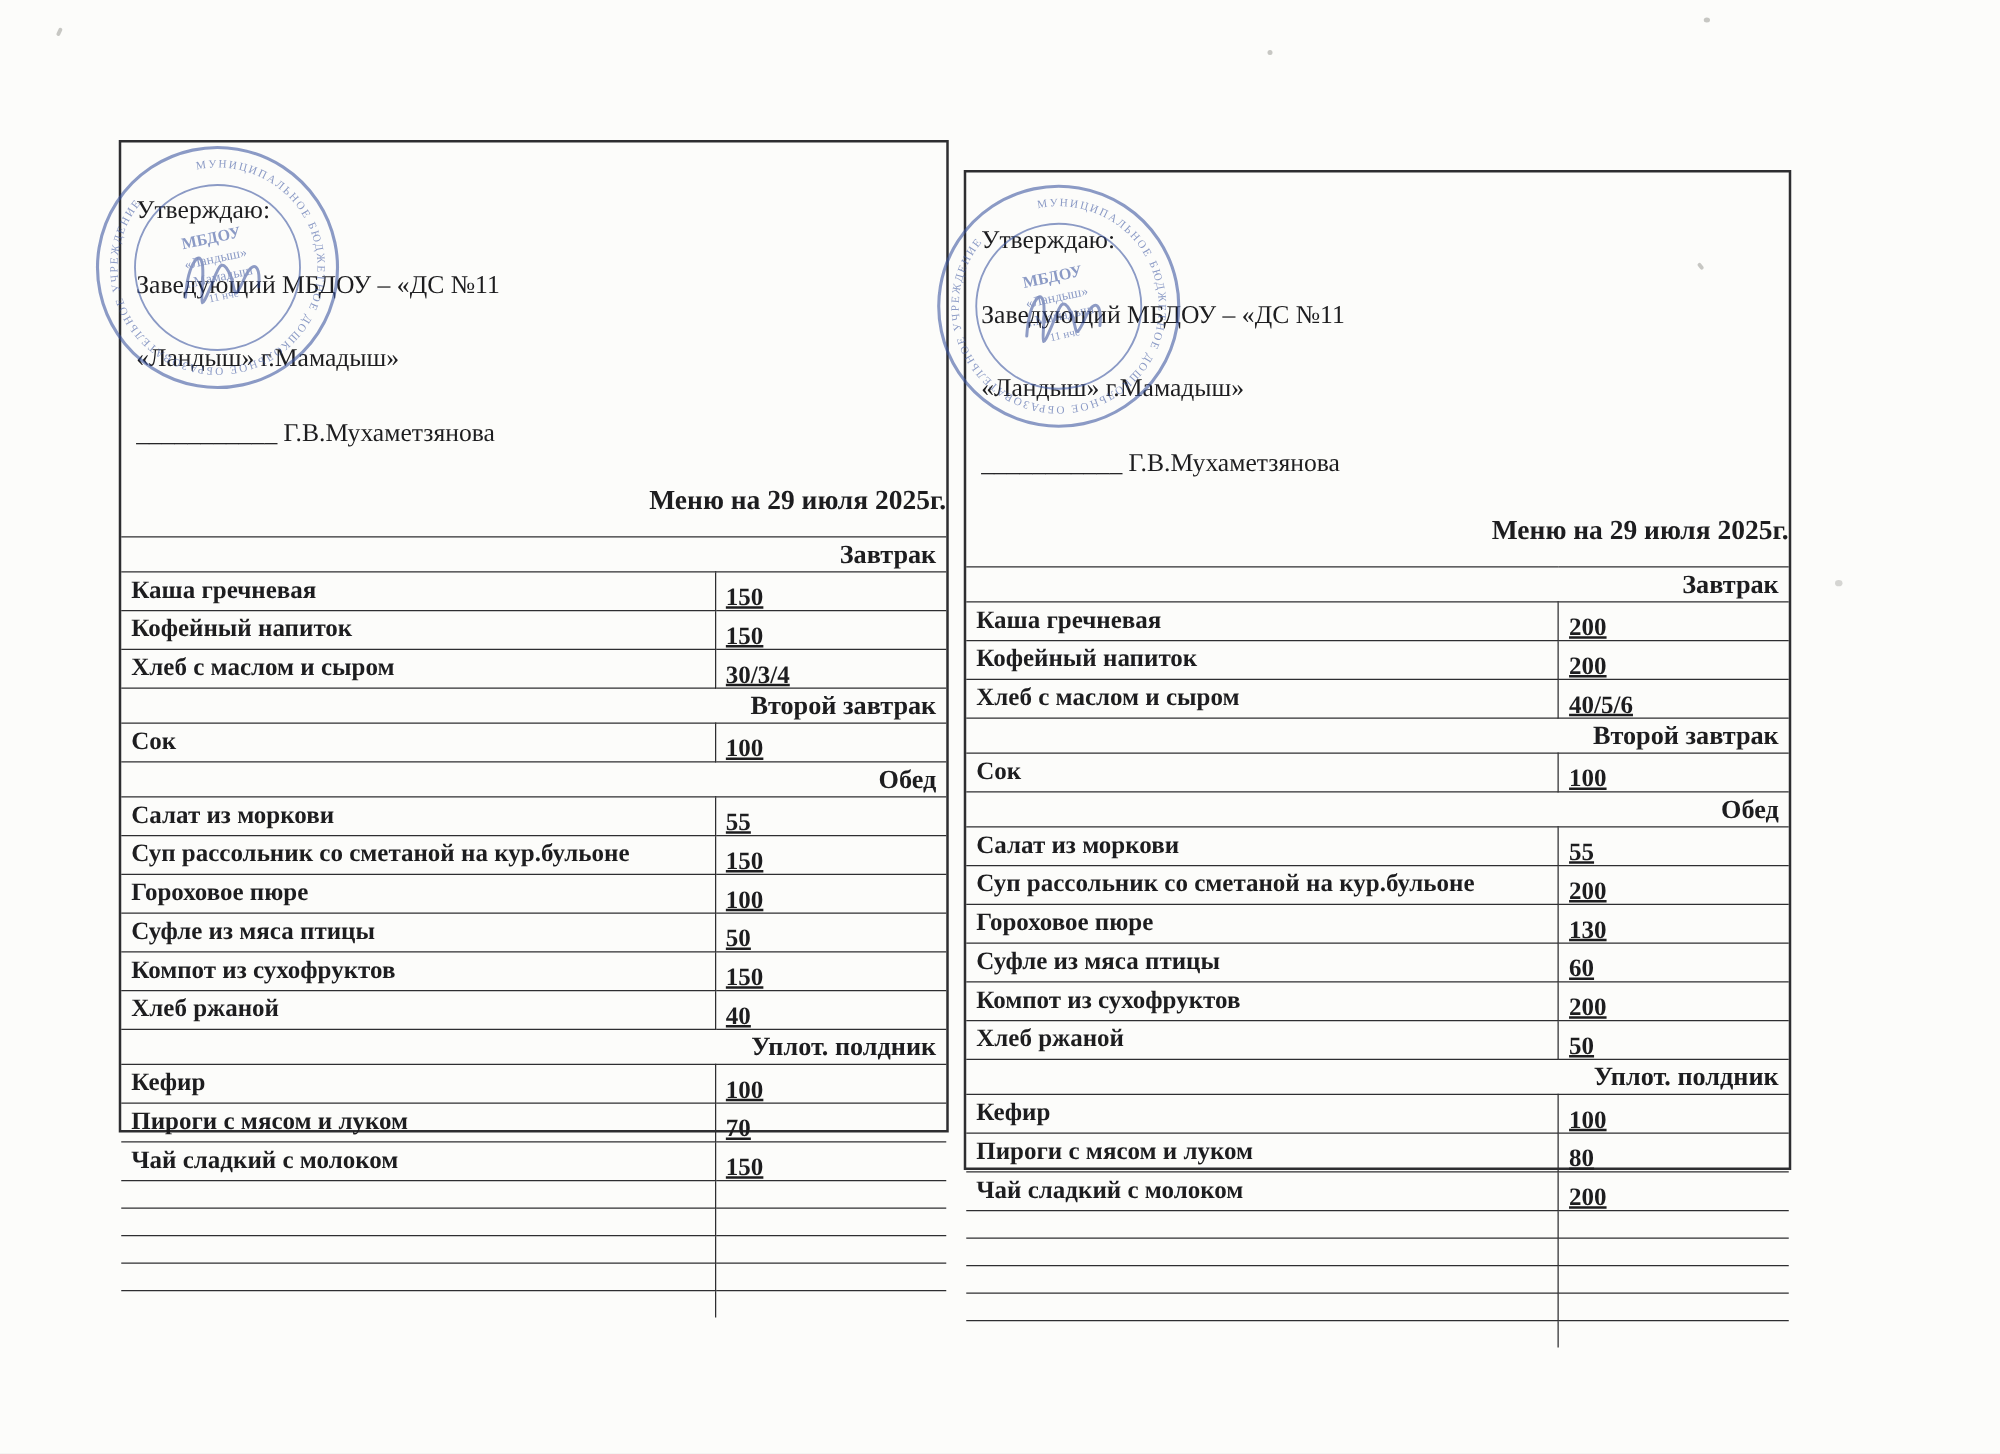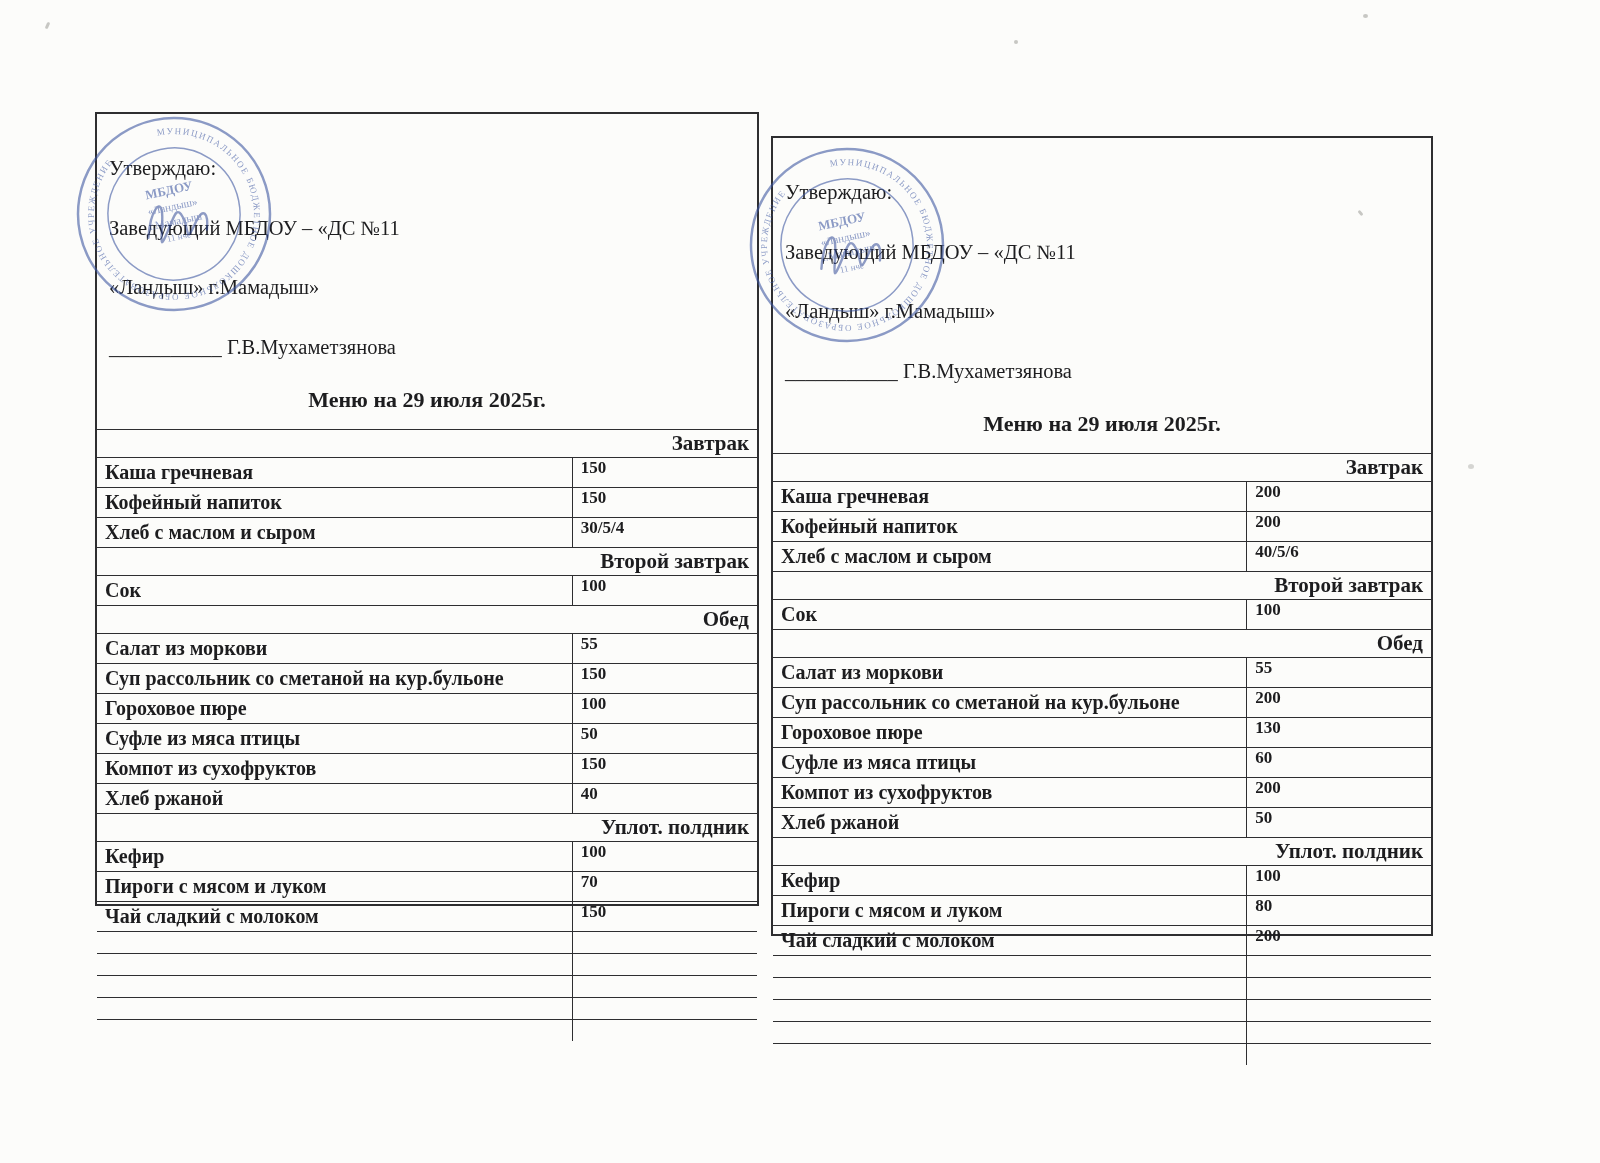--- a/index.html
+++ b/index.html
@@ -16,21 +16,21 @@
     border:2px solid #2e2e30;
     background:transparent;
     box-sizing:border-box;
   }
   .panel-left{left:95px;top:112px;width:664px;height:794px;}
   .panel-right{left:771px;top:136px;width:662px;height:800px;}
 
   .approval{padding:8px 12px 0;font-size:20.5px;line-height:1.3;position:relative;z-index:2;}
   .approval-line{white-space:nowrap;margin-top:33px;}
   .menu-title{
-    text-align:center;font-size:22px;font-weight:bold;
+    text-align:right;font-size:22px;font-weight:bold;
     margin:26px 0 2px;position:relative;z-index:2;
   }
   .menu-subtitle{
     text-align:center;font-size:19px;font-weight:bold;
     margin:2px 0 0;position:relative;z-index:2;
   }
   .menu-table{
     width:100%;border-collapse:collapse;table-layout:fixed;
     margin-top:16px;font-weight:bold;position:relative;z-index:2;
   }
@@ -40,21 +40,21 @@
     vertical-align:top;
     overflow:hidden;white-space:nowrap;
   }
   .menu-table td:first-child{border-left:none;}
   .menu-table td:last-child{border-right:none;}
   .menu-table tr:last-child td{border-bottom:none;}
   .section-row td{
     text-align:right;height:27px;font-size:21px;line-height:27px;
   }
   .dish-row td.dish{height:28px;font-size:20px;line-height:26px;padding-top:1px;}
-  .dish-row td.amount{font-size:17px;line-height:20px;}
+  .dish-row td.amount{font-size:20px;line-height:20px;padding-top:10px;text-decoration:underline;}
   .empty-row td{height:21px;}
 
   
   .stamp-wrap{position:absolute;z-index:3;pointer-events:none;}
   .panel-left  .stamp-wrap{left:-25px;top:-2px;}
   .panel-right .stamp-wrap{left:-28px;top:5px;}
   .stamp-svg{opacity:0.58;transform:rotate(-12deg);}
 
   
   .speck{position:absolute;background:#9a9a96;opacity:.55;border-radius:50%;}
@@ -121,21 +121,21 @@
           <tr class="dish-row">
             <td class="dish">Каша гречневая</td>
             <td class="amount">150</td>
           </tr>
           <tr class="dish-row">
             <td class="dish">Кофейный напиток</td>
             <td class="amount">150</td>
           </tr>
           <tr class="dish-row">
             <td class="dish">Хлеб с маслом и сыром</td>
-            <td class="amount">30/5/4</td>
+            <td class="amount">30/3/4</td>
           </tr>
           <tr class="section-row">
             <td colspan="2">Второй завтрак</td>
           </tr>
           <tr class="dish-row">
             <td class="dish">Сок</td>
             <td class="amount">100</td>
           </tr>
           <tr class="section-row">
             <td colspan="2">Обед</td>

